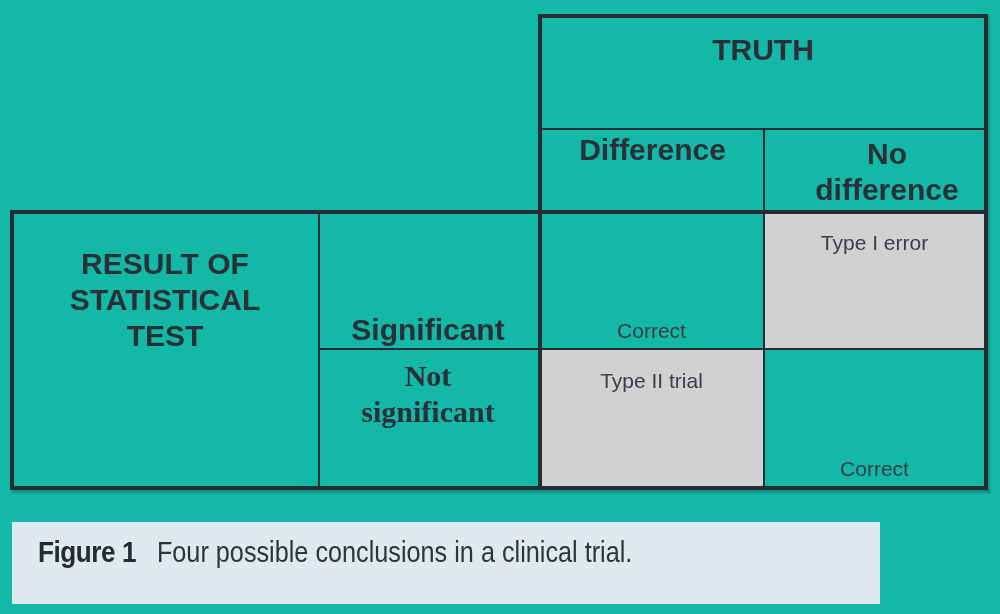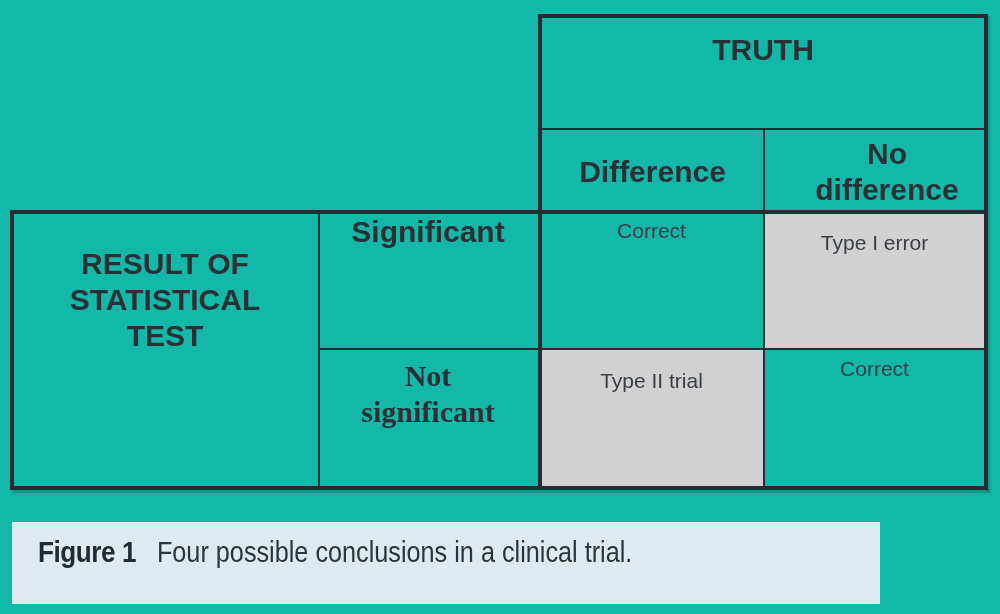--- a/index.html
+++ b/index.html
@@ -31,39 +31,39 @@
     line-height: 34px;
     box-sizing: border-box;
   }
   .hdr {
     font-weight: bold;
     font-size: 30px;
     line-height: 36px;
     color: var(--heading-text);
   }
   .v-top { align-items: flex-start; }
-  .v-mid { align-items: flex-start; }
+  .v-mid { align-items: flex-end; }
 
   
   #shade-type1 { left: 763px; top: 210px; width: 225px; height: 140px; }
   #shade-type2 { left: 538px; top: 350px; width: 225px; height: 140px; }
 
   #ln-truth-top    { left: 538px; top: 14px;  width: 450px; height: 4px; }
   #ln-truth-left   { left: 538px; top: 14px;  width: 4px;   height: 476px; }
   #ln-right        { left: 984px; top: 14px;  width: 4px;   height: 476px; box-shadow: 2px 2px 2px rgba(0,0,0,0.18); }
   #ln-truth-bottom { left: 542px; top: 128px; width: 442px; height: 2px; }
   #ln-col-diff     { left: 763px; top: 130px; width: 2px;   height: 356px; }
   #ln-body-top     { left: 10px;  top: 210px; width: 978px; height: 4px; }
   #ln-left         { left: 10px;  top: 210px; width: 4px;   height: 280px; }
   #ln-bottom       { left: 10px;  top: 486px; width: 978px; height: 4px; box-shadow: 2px 3px 2px rgba(0,0,0,0.2); }
   #ln-col-result   { left: 318px; top: 214px; width: 2px;   height: 272px; }
   #ln-row-split    { left: 320px; top: 348px; width: 664px; height: 2px; }
 
   #cell-truth      { left: 542px; top: 18px;  width: 442px; height: 110px; padding-top: 14px; }
-  #cell-diff       { left: 542px; top: 136px; width: 221px; height: 78px;  padding-top: 18px; }
+  #cell-diff       { left: 542px; top: 130px; width: 221px; height: 78px;  padding-top: 2px; }
   #cell-nodiff     { left: 765px; top: 130px; width: 244px; height: 78px;  padding-top: 6px; }
   #cell-nodiff span   { display: inline-block; max-width: 170px; }
   #cell-result     { left: 14px;  top: 214px; width: 302px; height: 283px; padding-top: 32px; }
   #cell-result span   { display: inline-block; max-width: 250px; }
   #cell-sig        { left: 320px; top: 214px; width: 216px; height: 134px; }
   #cell-notsig     { left: 320px; top: 352px; width: 216px; height: 134px; padding-top: 6px; }
   #cell-notsig span   { display: inline-block; max-width: 180px; font-family: Liberation Serif, serif; }
   #cell-correct1   { left: 542px; top: 214px; width: 219px; height: 134px; }
   #cell-type1      { left: 765px; top: 214px; width: 219px; height: 134px; padding-top: 12px; }
   #cell-type2      { left: 542px; top: 352px; width: 219px; height: 134px; padding-top: 12px; }

